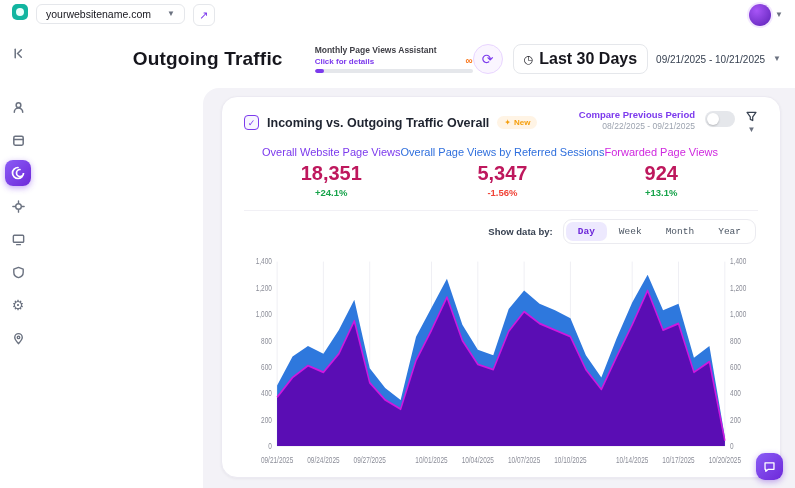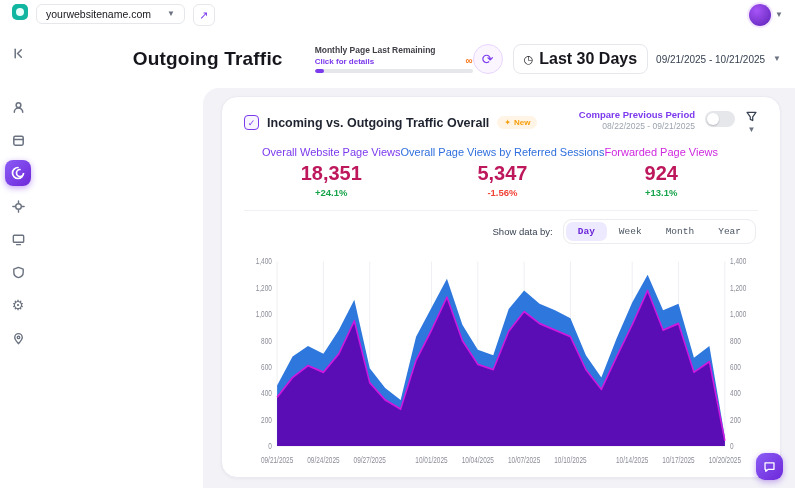--- a/index.html
+++ b/index.html
@@ -71,21 +71,21 @@
   .m-value { font-size:20px; font-weight:700; color:#be185d; }
   .m-delta { font-size:9.5px; font-weight:700; margin-top:2px; }
   .metric:nth-child(1) .m-label { color:#7c3aed; }
   .metric:nth-child(2) .m-label { color:#2f6fdd; }
   .metric:nth-child(3) .m-label { color:#cf27df; }
   .metric:nth-child(1) .m-delta, .metric:nth-child(3) .m-delta { color:#17a34a; }
   .metric:nth-child(2) .m-delta { color:#f04438; }
 
   
   .showby-row { display:flex; justify-content:flex-end; align-items:center; gap:10px; padding:8px 2px; }
-  .showby-label { font-size:9.5px; color:#374151; }
+  .showby-label { font-size:9.5px; color:#374151;font-weight:bold; }
   .seg { display:flex; border:1px solid #ebebf0; border-radius:9px; background:#fff; padding:2px; }
   .seg button { font-size:9.5px; padding:4px 12px; border:none; background:transparent; color:#4b5563; cursor:pointer; border-radius:7px; font-family:Liberation Mono, monospace; }
   .seg button.active { background:#ede9fe; color:#6d28d9; font-weight:700; }
 
   
   .chart-wrap { flex:1; min-height:0; }
   .chart-wrap svg { width:100%; height:100%; display:block; }
 
   
   .chat-fab { position:absolute; right:12px; bottom:8px; width:27px; height:27px; border:none; border-radius:9px; background:linear-gradient(135deg,#8b5cf6,#6d28d9); color:#fff; display:grid; place-items:center; cursor:pointer; box-shadow:0 2px 6px rgba(109,40,217,.4); }
@@ -164,21 +164,21 @@
         </svg>
     </div>
   </aside>
 
   <div class="main">
 
     <header class="pagehead">
       <div class="page-title">Outgoing Traffic</div>
 
       <div class="mpv">
-        <div class="mpv-row1">Monthly Page Last Remaining</div>
+        <div class="mpv-row1">Monthly Page Views Assistant</div>
         <div class="mpv-row2">
           <a class="mpv-link">Click for details</a>
           <span class="mpv-inf">∞</span>
         </div>
         <div class="mpv-bar">
             <div class="mpv-fill"></div>
           </div>
       </div>
 
       <div class="head-right">

